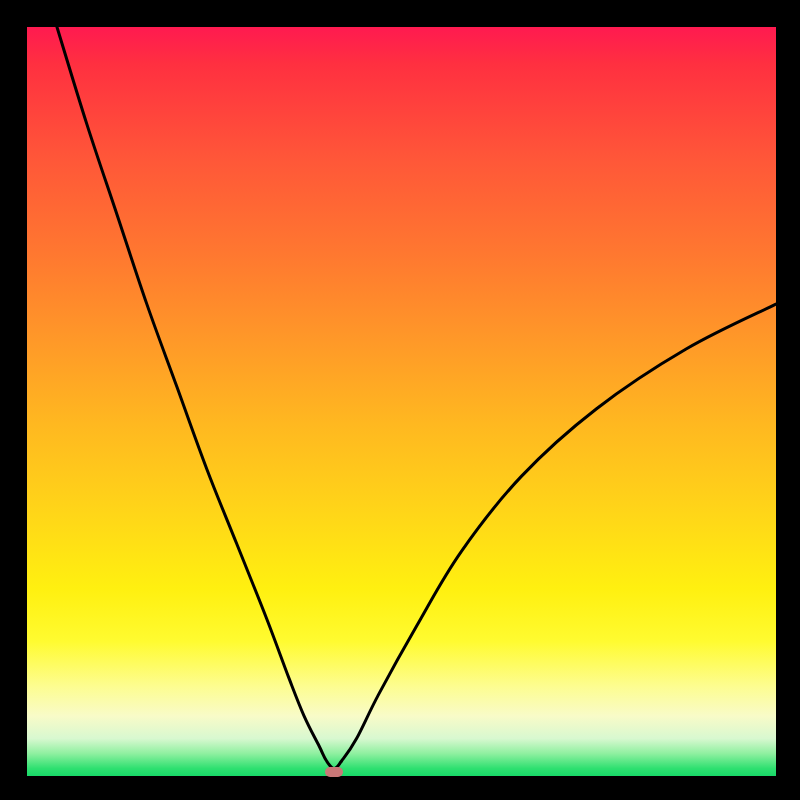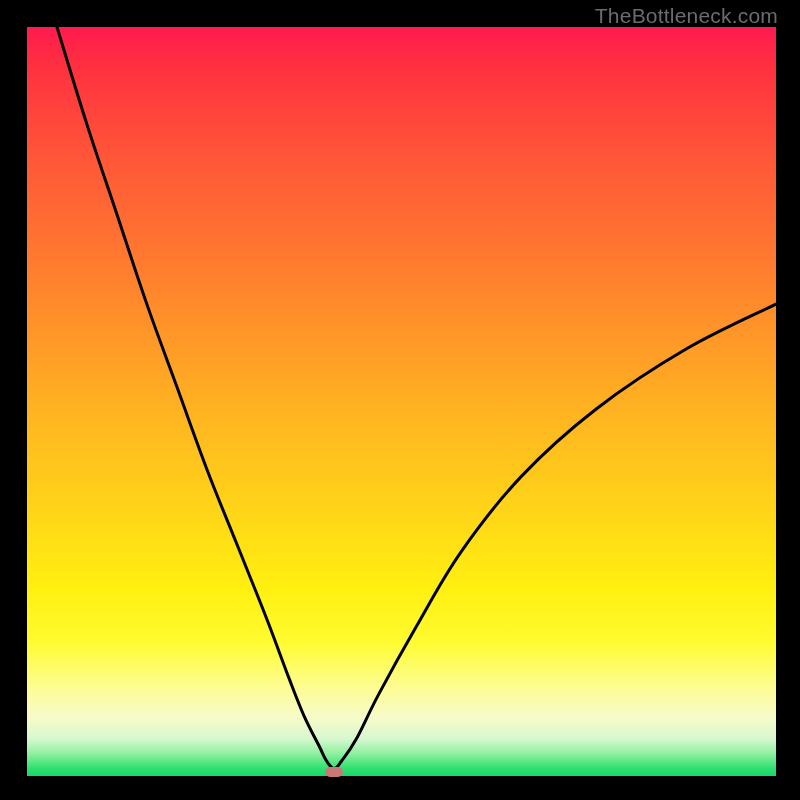--- a/index.html
+++ b/index.html
@@ -73,15 +73,14 @@
   <div class="plot-area">
 
     <svg class="curve" viewBox="0 0 749 749" preserveAspectRatio="none">
       <path id="curve-path" d="M 29.96 0 C 35.3528 17.5266, 49.1344 63.665000000000006, 59.92 97.37 C 70.7056 131.075, 79.0944 154.8932, 89.88 187.25 C 100.6656 219.6068, 109.0544 246.1214, 119.84 277.13 C 130.62560000000002 308.1386, 139.01440000000002 329.8596, 149.8 359.52 C 160.5856 389.18039999999996, 168.9744 413.5978, 179.76 441.91 C 190.54559999999998 470.22220000000004, 198.93440000000004 489.84599999999995, 209.72000000000003 516.81 C 220.50560000000002 543.774, 230.2426 567.4424, 239.68 591.71 C 249.1174 615.9776, 255.409 634.1034, 262.15 651.63 C 268.89099999999996 669.1566, 271.7372 676.9462000000001, 277.13 689.08 C 282.5228 701.2138, 288.0654 710.9508, 292.11 719.04 C 296.1546 727.1292, 296.90360000000004 729.9753999999999, 299.6 734.02 C 302.2964 738.0646, 304.3936 741.51, 307.09 741.51 C 309.78639999999996 741.51, 310.5354 739.4128, 314.58 734.02 C 318.6246 728.6272, 322.819 723.6837999999999, 329.56 711.55 C 336.301 699.4162, 341.2444 686.833, 352.03 666.61 C 362.81559999999996 646.3870000000001, 374.6498 624.8158000000001, 389.48 599.2 C 404.3102 573.5842, 415.54519999999997 551.264, 434.41999999999996 524.3 C 453.29479999999995 497.33599999999996, 470.0724 475.01579999999996, 494.34000000000003 449.4 C 518.6076 423.7842, 539.5796 404.9094, 569.24 381.99 C 598.9004 359.0706, 626.7632 340.94480000000004, 659.12 322.07000000000005 C 691.4768 303.19520000000006, 732.8216 285.2192, 749 277.13" stroke="#000" stroke-width="3" fill="none" stroke-linecap="round" stroke-linejoin="round"></path>
     </svg>
 
     <div class="marker" id="min-marker" style="left: 307.09px; top: 744.506px;"></div>
 
   </div>
 
-  <div class="watermark">TheBottleneck.com</div>
 
 </div>
 
 </body></html>

